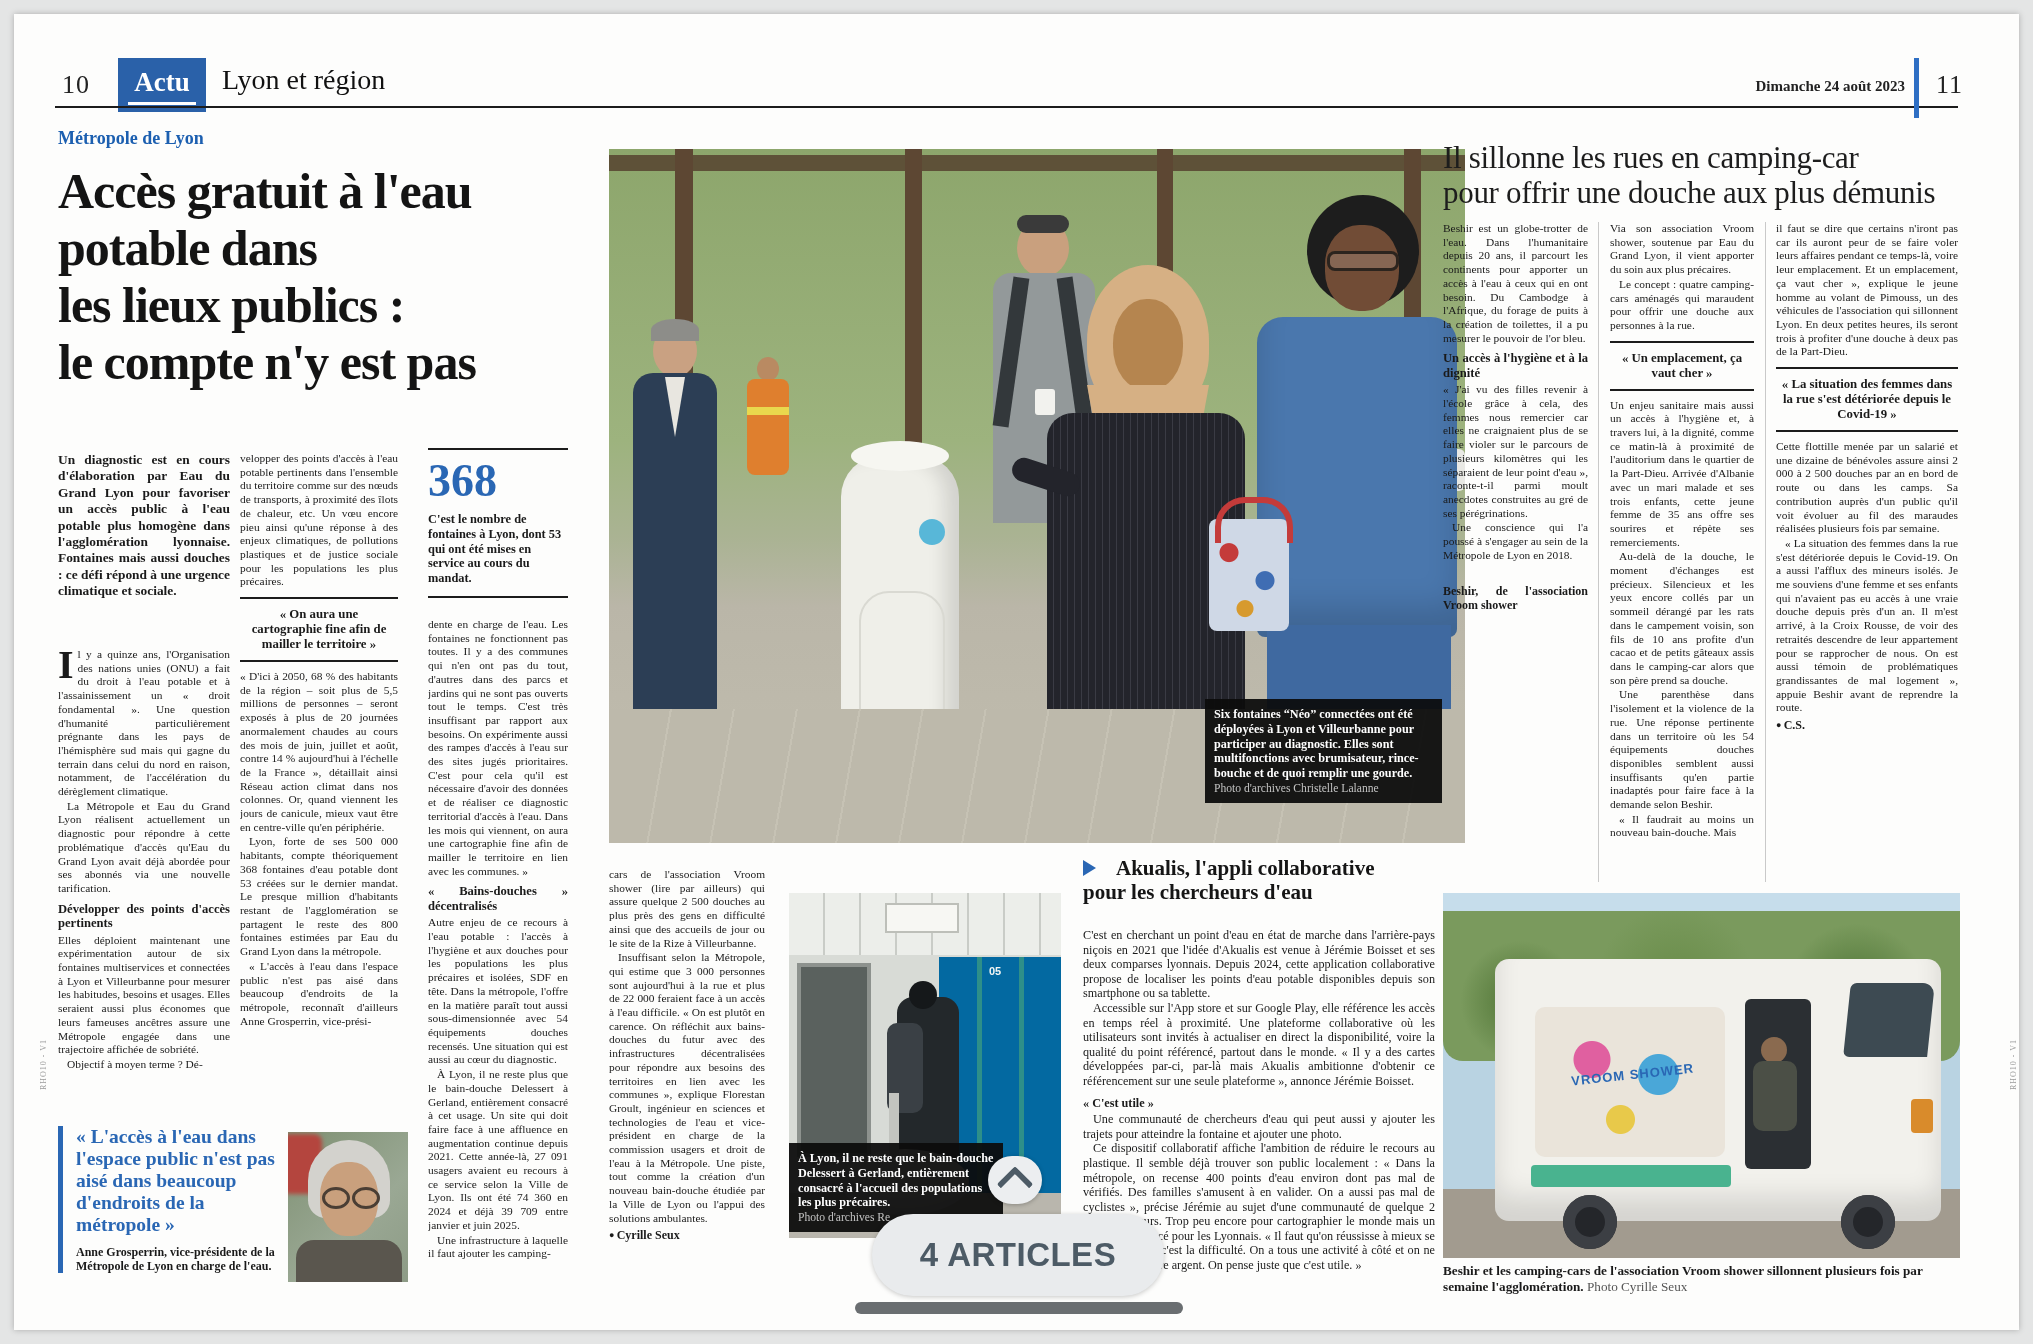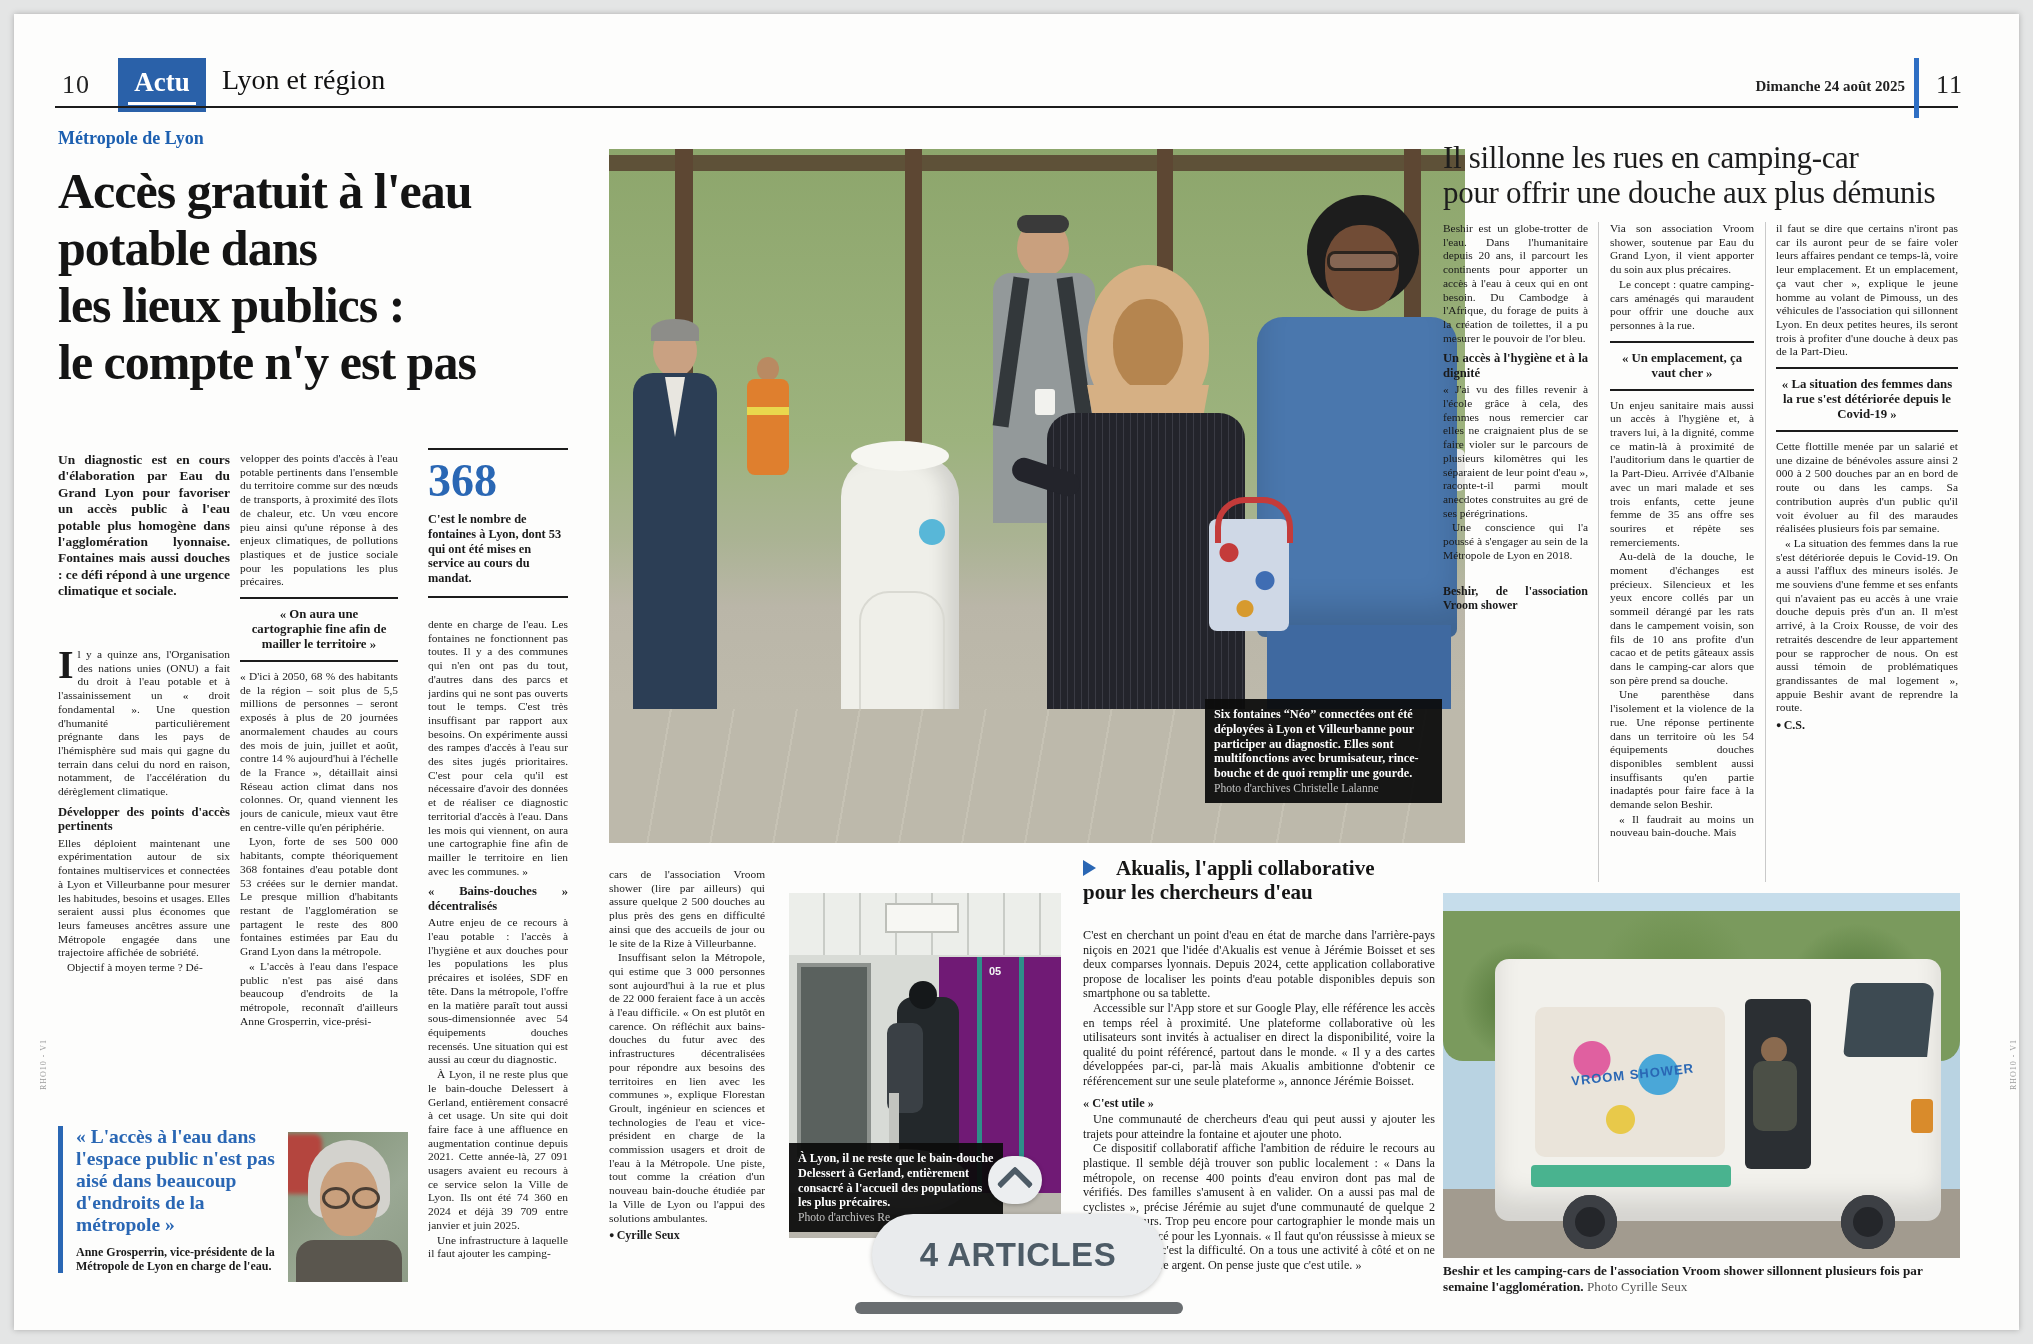--- a/index.html
+++ b/index.html
@@ -73,41 +73,42 @@
 <body>
 
 <div class="page"></div>
 
 <div class="abs pageno" style="left:62px;top:70px;">10</div>
 <div class="abs actu-box" style="left:118px;top:58px;">
   <div class="t">Actu</div>
   <div class="actu-underline"></div>
 </div>
 <div class="abs section-title" style="left:222px;top:64px;">Lyon et région</div>
-<div class="abs date" style="left:1655px;top:78px;width:250px;text-align:right;">Dimanche 24 août 2025</div>
+<div class="abs date" style="left:1655px;top:78px;width:250px;text-align:right;">Dimanche 24 août 2023</div>
 <div class="abs head-rule" style="left:55px;top:106px;width:1903px;"></div>
 <div class="abs blue-bar" style="left:1914px;top:58px;height:60px;"></div>
 <div class="abs pageno" style="left:1936px;top:70px;">11</div>
 <div class="abs edition" style="left:18px;top:1060px;">RHO10 - V1</div>
 <div class="abs edition" style="left:1988px;top:1060px;">RHO10 - V1</div>
 
 <div class="abs" style="left:58px;top:128px;width:520px;">
   <div class="kicker">Métropole de Lyon</div>
   <div class="headline" style="margin-top:14px;">
     <div>Accès gratuit à l'eau</div>
     <div>potable dans</div>
     <div>les lieux publics :</div>
     <div>le compte n'y est pas</div>
   </div>
 </div>
 
 <div class="abs intro" style="left:58px;top:452px;width:172px;height:186px;overflow:hidden;">Un diagnostic est en cours d'élaboration par Eau du Grand Lyon pour favoriser un accès public à l'eau potable plus homogène dans l'agglomération lyonnaise. Fontaines mais aussi douches : ce défi répond à une urgence climatique et sociale.</div>
 
 <div class="abs body-col" style="left:58px;top:648px;width:172px;height:460px;">
   <p class="noindent"><span class="dropcap">I</span><span>l y a quinze ans, l'Organisation des nations unies (ONU) a fait du droit à l'eau potable et à l'assainissement un « droit fondamental ». Une question d'humanité particulièrement prégnante dans les pays de l'hémisphère sud mais qui gagne du terrain dans celui du nord en raison, notamment, de l'accélération du dérèglement climatique.</span></p>
+  <p>La Métropole et Eau du Grand Lyon réalisent actuellement un diagnostic pour répondre à cette problématique d'accès qu'Eau du Grand Lyon avait déjà abordée pour ses abonnés via une nouvelle tarification.</p>
   <p class="inhead">Développer des points d'accès pertinents</p>
   <p class="noindent">Elles déploient maintenant une expérimentation autour de six fontaines multiservices et connectées à Lyon et Villeurbanne pour mesurer les habitudes, besoins et usages. Elles seraient aussi plus économes que leurs fameuses ancêtres assure une Métropole engagée dans une trajectoire affichée de sobriété.</p>
   <p>Objectif à moyen terme ? Dé-</p>
 </div>
 
 <div class="abs body-col" style="left:240px;top:452px;width:158px;height:656px;">
   <p class="noindent">velopper des points d'accès à l'eau potable pertinents dans l'ensemble du territoire comme sur des nœuds de transports, à proximité des îlots de chaleur, etc. Un vœu encore pieu ainsi qu'une réponse à des enjeux climatiques, de pollutions plastiques et de justice sociale pour les populations les plus précaires.</p>
   <p class="ruled-sub">« On aura une cartographie fine afin de mailler le territoire »</p>
   <p class="noindent">« D'ici à 2050, 68 % des habitants de la région – soit plus de 5,5 millions de personnes – seront exposés à plus de 20 journées anormalement chaudes au cours des mois de juin, juillet et août, contre 14 % aujourd'hui à l'échelle de la France », détaillait ainsi Réseau action climat dans nos colonnes. Or, quand viennent les jours de canicule, mieux vaut être en centre-ville qu'en périphérie.</p>
   <p>Lyon, forte de ses 500 000 habitants, compte théoriquement 368 fontaines d'eau potable dont 53 créées sur le dernier mandat. Le presque million d'habitants restant de l'agglomération se partagent le reste des 800 fontaines estimées par Eau du Grand Lyon dans la métropole.</p>
@@ -210,21 +211,21 @@
 <div class="abs body-col" style="left:609px;top:868px;width:156px;height:464px;">
   <p class="noindent">cars de l'association Vroom shower (lire par ailleurs) qui assure quelque 2 500 douches au plus près des gens en difficulté ainsi que des accueils de jour ou le site de la Rize à Villeurbanne.</p>
   <p>Insuffisant selon la Métropole, qui estime que 3 000 personnes sont aujourd'hui à la rue et plus de 22 000 feraient face à un accès à l'eau difficile. « On est plutôt en carence. On réfléchit aux bains-douches du futur avec des infrastructures décentralisées pour répondre aux besoins des territoires en lien avec les communes », explique Florestan Groult, ingénieur en sciences et technologies de l'eau et vice-président en charge de la commission usagers et droit de l'eau à la Métropole. Une piste, tout comme la création d'un nouveau bain-douche étudiée par la Ville de Lyon ou l'appui des solutions ambulantes.</p>
   <p class="byline">Cyrille Seux</p>
 </div>
 
 <div class="abs photo" style="left:789px;top:893px;width:272px;height:345px;background:#d8dbd6;">
   <div class="abs" style="left:0;top:0;width:272px;height:62px;background:repeating-linear-gradient(90deg,#eceeea 0 34px,#c9ccc7 34px 36px);"></div>
   <div class="abs" style="left:96px;top:10px;width:70px;height:26px;background:#f7f7f3;border:2px solid #bdbfb9;"></div>
   <div class="abs" style="left:8px;top:70px;width:66px;height:186px;background:#5a615e;border:4px solid #8d928e;"></div>
-  <div class="abs" style="left:150px;top:64px;width:122px;height:238px;background:#701a75;">
+  <div class="abs" style="left:150px;top:64px;width:122px;height:238px;background:#0369a1;">
     <div class="abs" style="left:38px;top:0;width:5px;height:238px;background:#2e8f89;"></div>
     <div class="abs" style="left:80px;top:0;width:5px;height:238px;background:#2e8f89;"></div>
     <div class="abs" style="left:50px;top:8px;color:#f2f5f4;font-family:'Liberation Sans',sans-serif;font-size:11px;font-weight:bold;">05</div>
   </div>
   <div class="abs" style="left:108px;top:104px;width:62px;height:176px;background:#23282b;border-radius:16px 16px 0 0;"></div>
   <div class="abs" style="left:120px;top:88px;width:28px;height:28px;background:#15181a;border-radius:50%;"></div>
   <div class="abs" style="left:98px;top:130px;width:36px;height:90px;background:#3a4045;border-radius:10px;"></div>
   <div class="abs" style="left:0;top:300px;width:272px;height:45px;background:#b9b6ad;"></div>
   <div class="abs" style="left:52px;top:256px;width:128px;height:66px;background:#f4f4ef;border-radius:50%;box-shadow:inset 0 -10px 14px rgba(0,0,0,.12);"></div>
   <div class="abs" style="left:100px;top:200px;width:10px;height:64px;background:#c2c4bf;"></div>

